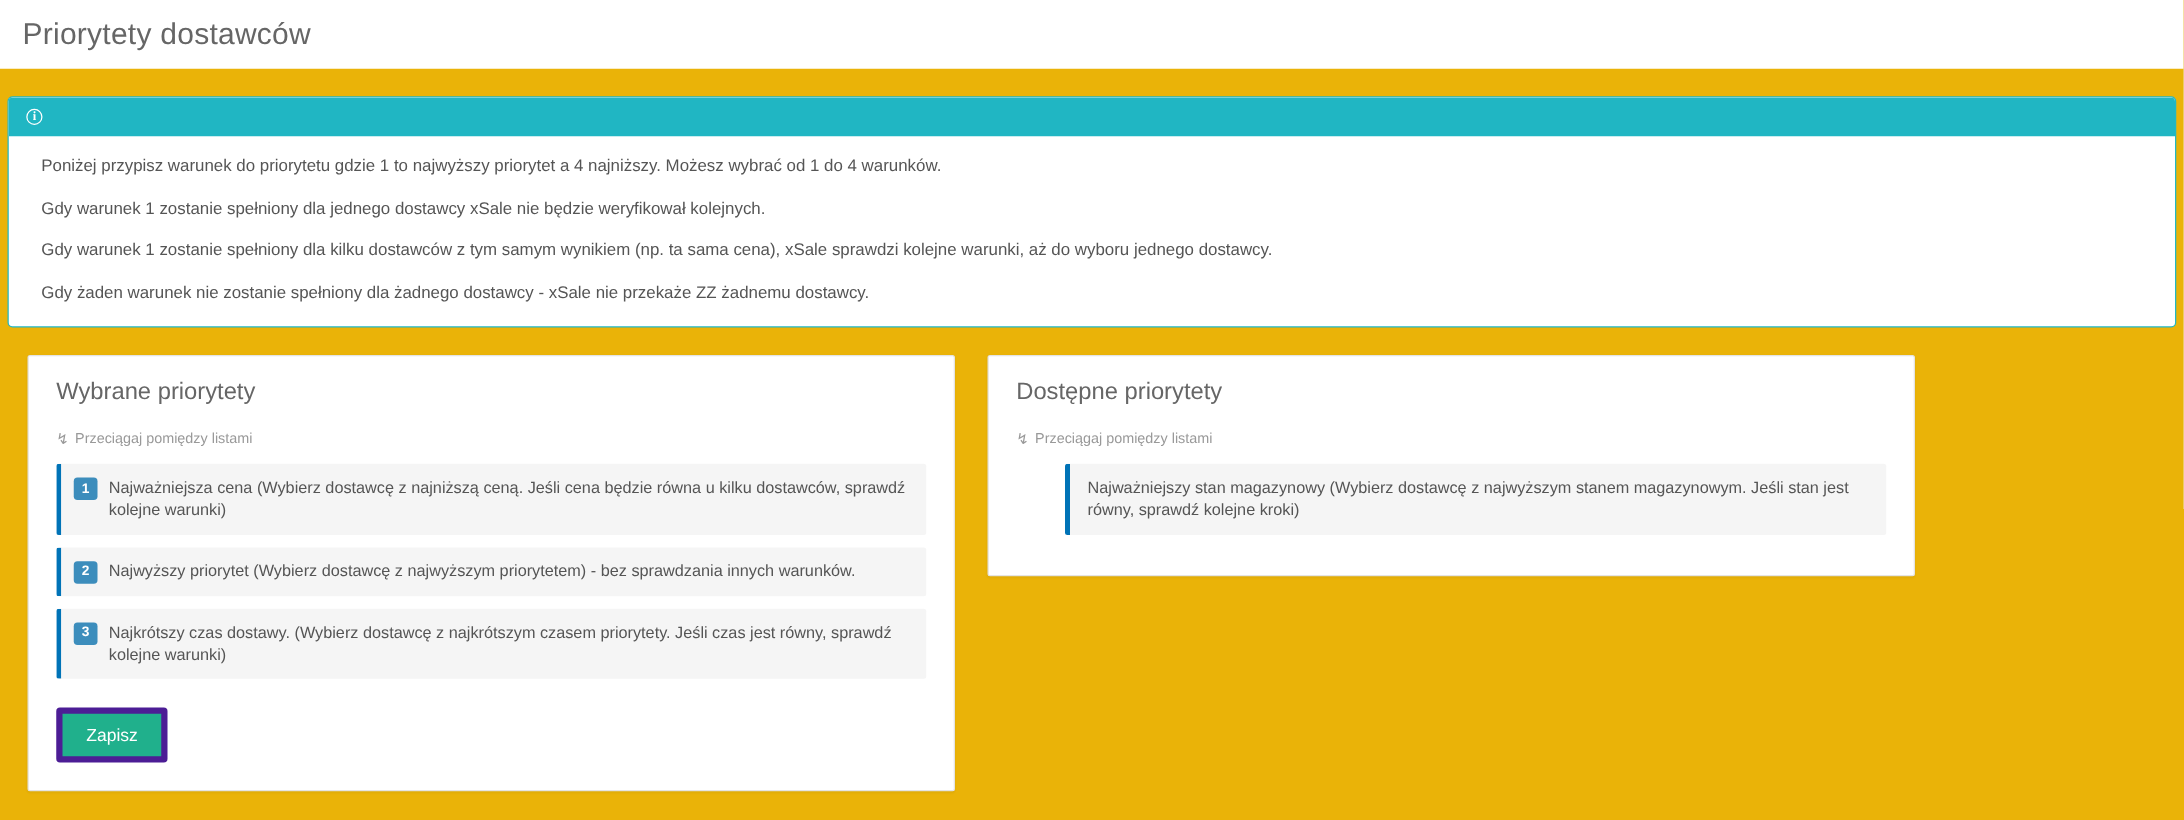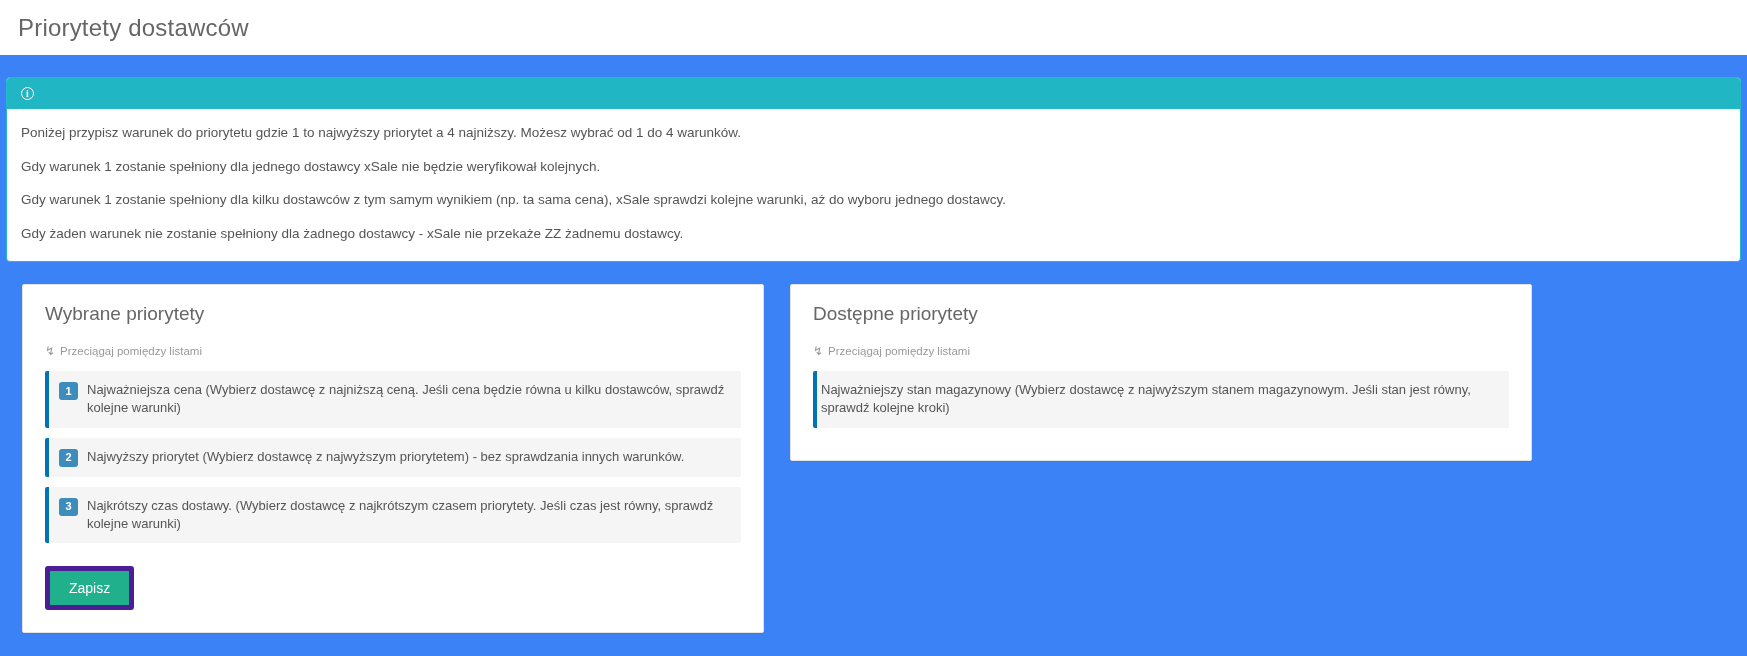--- a/index.html
+++ b/index.html
@@ -6,21 +6,21 @@
   html, body {
     margin: 0;
     padding: 0;
     background: #f0f0f0;
     font-family: "Liberation Sans", sans-serif;
   }
   #page {
     width: 1747px;
     height: 656px;
     position: relative;
-    background: #3b82f6;
+    background: #eab308;
     overflow: hidden;
   }
   .page-header {
     background: #ffffff;
     height: 55px;
     display: flex;
     align-items: center;
     padding-left: 18px;
   }
   .page-title {
@@ -59,20 +59,21 @@
     font-size: 10px;
     font-weight: bold;
     line-height: 11px;
     text-align: center;
     font-family: "Liberation Serif", serif;
   }
   .info-panel-body {
     padding: 14px 14px 18px 14px;
     color: #555555;
     font-size: 13.5px;
+    margin-left: 12px;
   }
   .info-panel-body p {
     margin: 0 0 14px 0;
     line-height: 1.45;
   }
   .info-panel-body p:last-child { margin-bottom: 0; }
   .columns {
     display: flex;
     gap: 26px;
     padding: 22px 6px 0 22px;
@@ -130,21 +131,21 @@
     min-width: 19px;
     height: 18px;
     display: inline-flex;
     align-items: center;
     justify-content: center;
     padding: 0 5px;
     flex: 0 0 auto;
     margin-top: 1px;
   }
   .prio-text { flex: 1 1 auto; }
-  .prio-item.no-badge { padding-left: 4px; }
+  .prio-item.no-badge { padding-left: 14px; margin-left: 39px; }
   .btn-save {
     margin-top: 13px;
     background: #20b08c;
     border: 5px solid #4c1d95;
     color: #ffffff;
     font-size: 14px;
     padding: 9px 19px;
     border-radius: 3px;
     cursor: pointer;
     font-family: "Liberation Sans", sans-serif;

